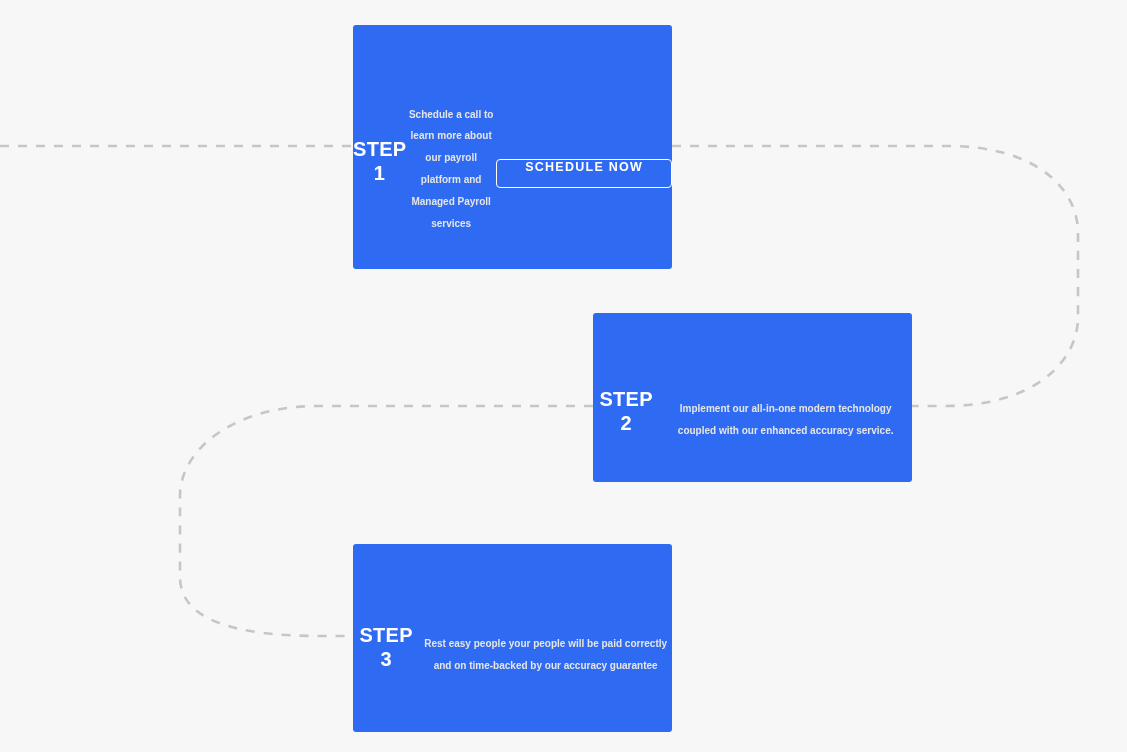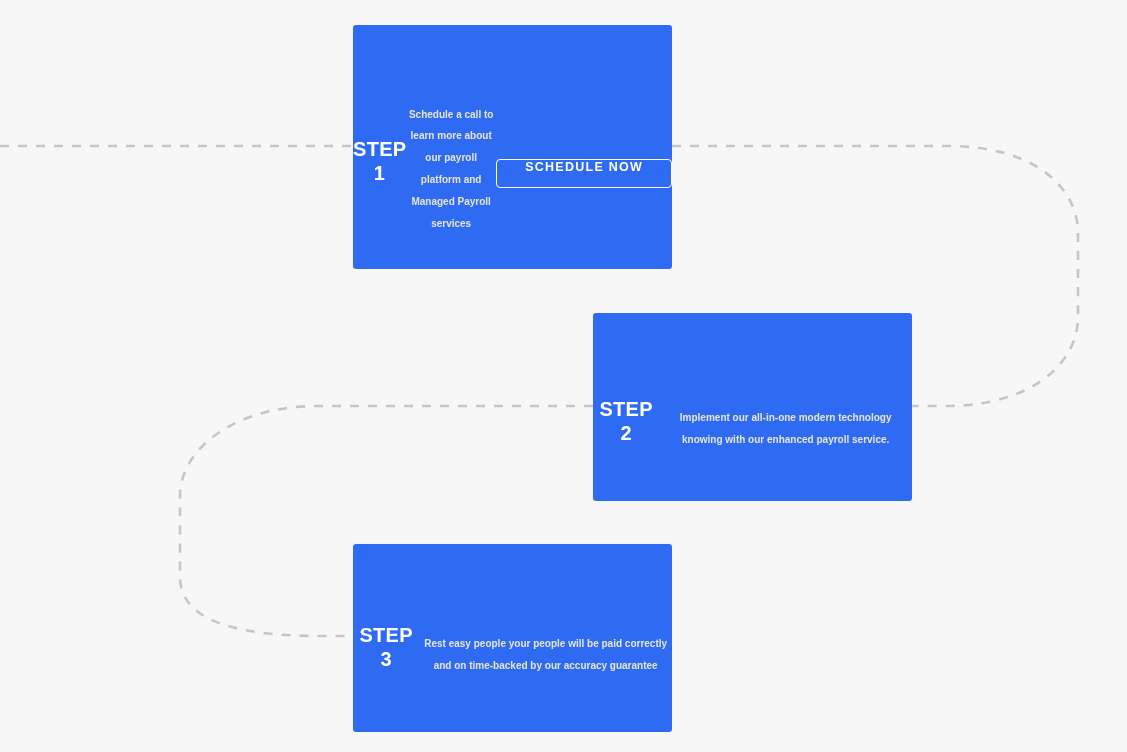--- a/index.html
+++ b/index.html
@@ -52,21 +52,21 @@
     top: 25px;
     width: 319px;
     height: 244px;
     padding-top: 27px;
   }
 
   #card-step-2 {
     left: 593px;
     top: 313px;
     width: 319px;
-    height: 188px;
+    height: 169px;
     padding-top: 27px;
   }
 
   #card-step-3 {
     left: 353px;
     top: 544px;
     width: 319px;
     height: 188px;
     padding-top: 17px;
   }
@@ -132,21 +132,21 @@
   </svg>
 
   <div class="step-card" id="card-step-1">
     <div class="step-title">STEP 1</div>
     <div class="step-body">Schedule a call to learn more about our payroll platform and Managed Payroll services</div>
     <button class="step-cta">SCHEDULE NOW</button>
   </div>
 
   <div class="step-card" id="card-step-2">
     <div class="step-title">STEP 2</div>
-    <div class="step-body">Implement our all-in-one modern technology knowing with our enhanced payroll service.</div>
+    <div class="step-body">Implement our all-in-one modern technology coupled with our enhanced accuracy service.</div>
   </div>
 
   <div class="step-card" id="card-step-3">
     <div class="step-title">STEP 3</div>
     <div class="step-body">Rest easy people your people will be paid correctly and on time-backed by our accuracy guarantee</div>
   </div>
 
 </div>
 
 </body></html>

